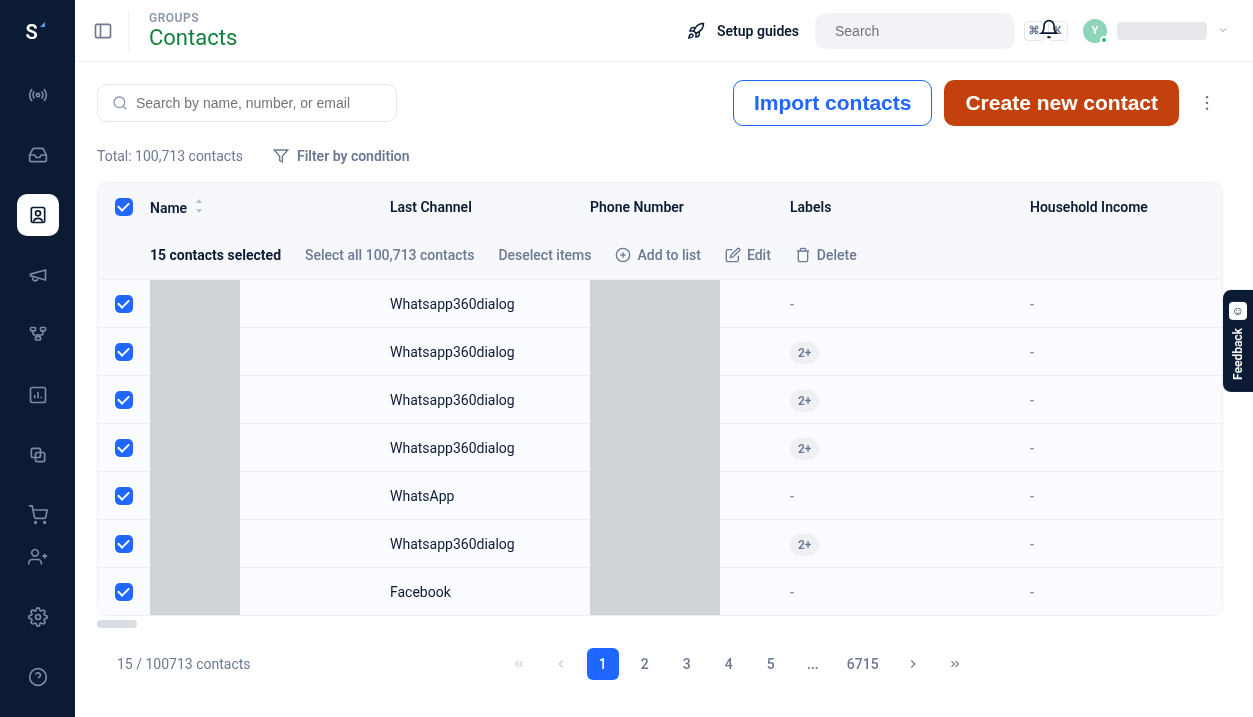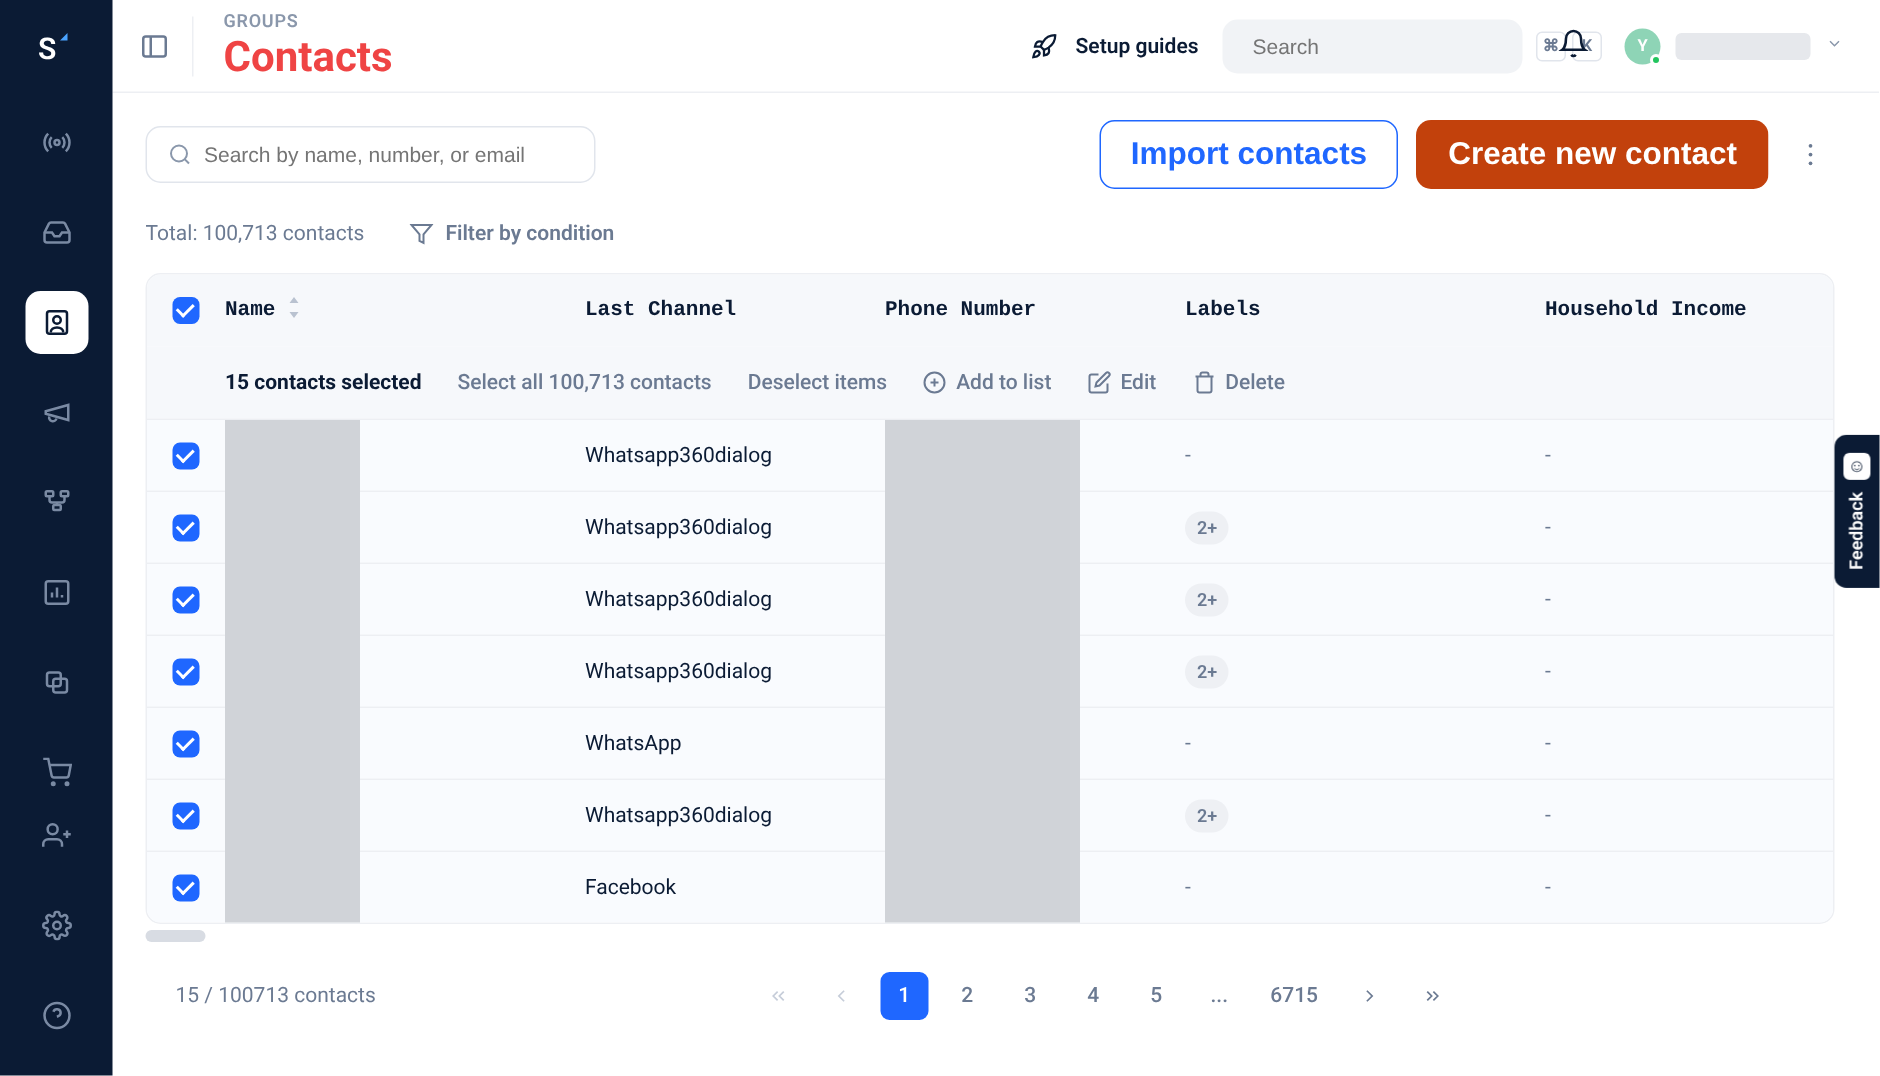--- a/index.html
+++ b/index.html
@@ -69,21 +69,21 @@
       width:40px; height:40px;
       border-right: 1px solid #edeff3;
       display:flex; align-items:center; justify-content:center;
       color:#6b7a92;
       padding-right:12px;
       margin-right:4px;
       cursor: pointer;
     }
     .page-titles { display:flex; flex-direction:column; }
     .breadcrumb { font-size:12px; color:#8a97ab; font-weight:600; letter-spacing:0.5px; }
-    .page-title { font-size:28px; font-weight:700; color:#ef4444; }
+    .page-title { font-size:22px; font-weight:400; color:#15803d; }
     .header-spacer { flex:1; }
     .setup-guides { display:flex; align-items:center; gap:12px; font-weight:600; color:#0b1b34; cursor:pointer;text-align:right;}
     .search-box {
       display:flex; align-items:center;
       background:#f1f3f6;
       border-radius: 10px;
       padding: 8px 12px;
       width: 200px;
       color:#8a97ab;
       gap:8px;
@@ -143,21 +143,21 @@
     .table-wrap {
       border:1px solid #edeff3; border-radius:10px; overflow:hidden;
     }
     .thead {
       background:#f6f8fb; height:48px;
       display:grid;
       grid-template-columns: 52px 240px 200px 200px 240px 1fr;
       align-items:center;
       font-weight:600; color:#0b1b34;
     }
-    .th { display:flex; align-items:center; gap:6px;font-family:Liberation Mono, monospace;}
+    .th { display:flex; align-items:flex-end; gap:6px;}
     .th .sort { color:#b9c2d0;}
     .sel-row {
       background:#f6f8fb; height:48px;
       display:flex; align-items:center;
       padding-left:52px;
       gap:24px;
       font-size:14px;
     }
     .sel-info { font-weight:700; color:#0b1b34;}
     .sel-action { color:#6b7a92; font-weight:500; display:flex; align-items:center; gap:6px; cursor:pointer;}

